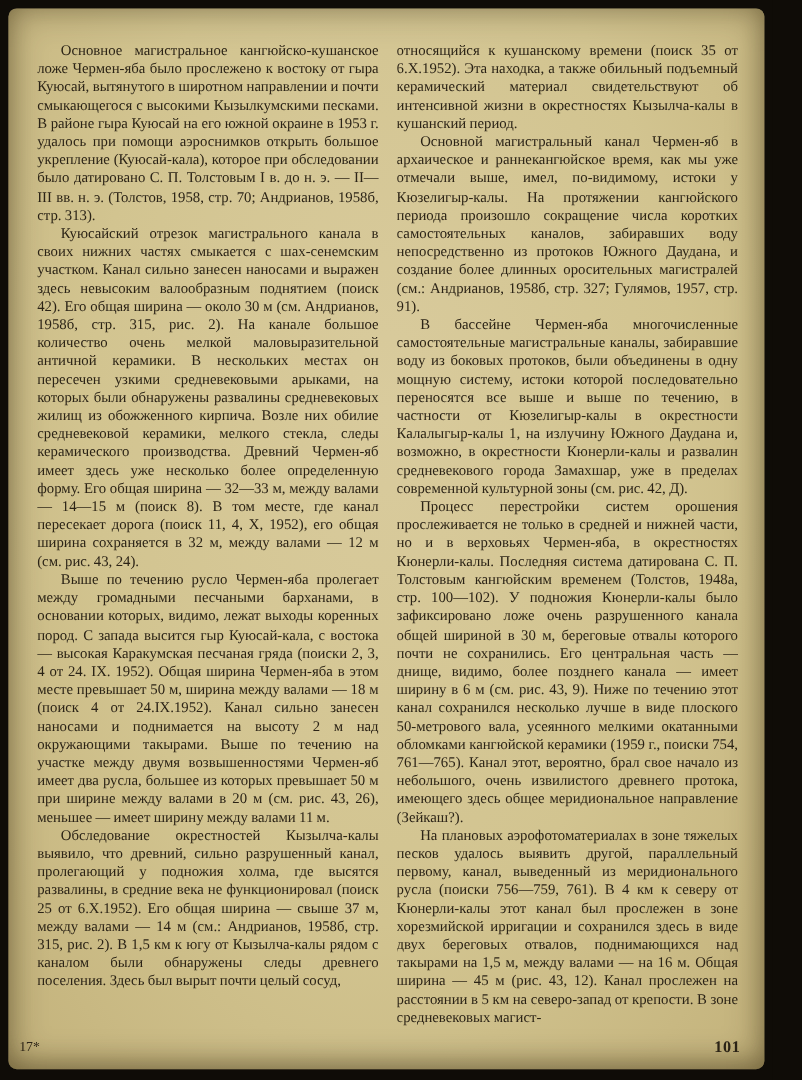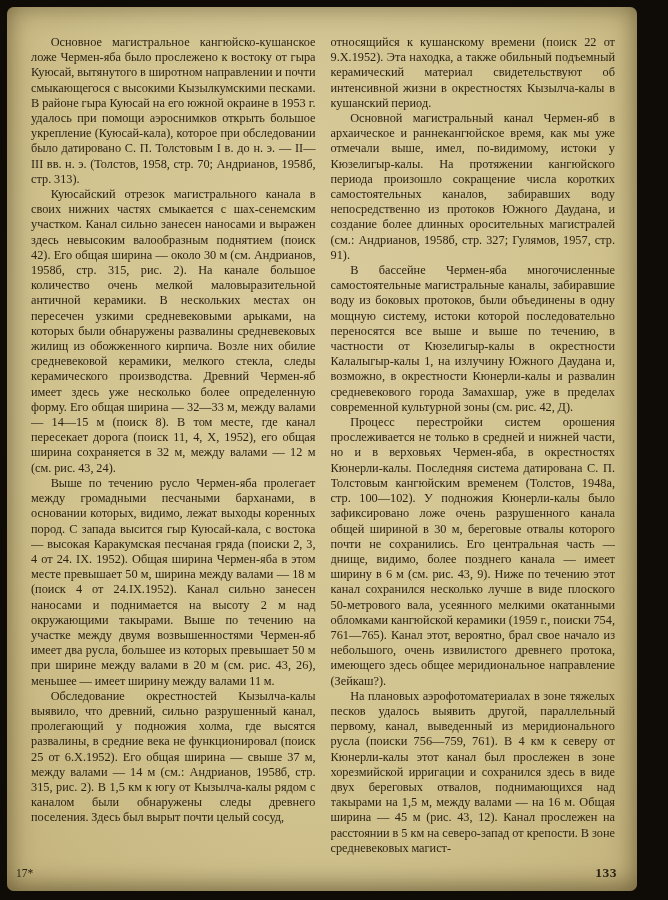--- a/index.html
+++ b/index.html
@@ -82,25 +82,25 @@
     <div class="text-block">
 
       <div class="col">
         <p class="para indent">Основное магистральное кангюйско-кушанское ложе Чермен-яба было прослежено к востоку от гыра Куюсай, вытянутого в широтном направлении и почти смыкающегося с высокими Кызылкумскими песками. В районе гыра Куюсай на его южной окраине в 1953 г. удалось при помощи аэроснимков открыть большое укрепление (Куюсай-кала), которое при обследовании было датировано С. П. Толстовым I в. до н. э. — II—III вв. н. э. (Толстов, 1958, стр. 70; Андрианов, 1958б, стр. 313).</p>
         <p class="para indent">Куюсайский отрезок магистрального канала в своих нижних частях смыкается с шах-сенемским участком. Канал сильно занесен наносами и выражен здесь невысоким валообразным поднятием (поиск 42). Его общая ширина — около 30 м (см. Андрианов, 1958б, стр. 315, рис. 2). На канале большое количество очень мелкой маловыразительной античной керамики. В нескольких местах он пересечен узкими средневековыми арыками, на которых были обнаружены развалины средневековых жилищ из обожженного кирпича. Возле них обилие средневековой керамики, мелкого стекла, следы керамического производства. Древний Чермен-яб имеет здесь уже несколько более определенную форму. Его общая ширина — 32—33 м, между валами — 14—15 м (поиск 8). В том месте, где канал пересекает дорога (поиск 11, 4, X, 1952), его общая ширина сохраняется в 32 м, между валами — 12 м (см. рис. 43, 24).</p>
         <p class="para indent">Выше по течению русло Чермен-яба пролегает между громадными песчаными барханами, в основании которых, видимо, лежат выходы коренных пород. С запада высится гыр Куюсай-кала, с востока — высокая Каракумская песчаная гряда (поиски 2, 3, 4 от 24. IX. 1952). Общая ширина Чермен-яба в этом месте превышает 50 м, ширина между валами — 18 м (поиск 4 от 24.IX.1952). Канал сильно занесен наносами и поднимается на высоту 2 м над окружающими такырами. Выше по течению на участке между двумя возвышенностями Чермен-яб имеет два русла, большее из которых превышает 50 м при ширине между валами в 20 м (см. рис. 43, 26), меньшее — имеет ширину между валами 11 м.</p>
         <p class="para indent">Обследование окрестностей Кызылча-калы выявило, что древний, сильно разрушенный канал, пролегающий у подножия холма, где высятся развалины, в средние века не функционировал (поиск 25 от 6.X.1952). Его общая ширина — свыше 37 м, между валами — 14 м (см.: Андрианов, 1958б, стр. 315, рис. 2). В 1,5 км к югу от Кызылча-калы рядом с каналом были обнаружены следы древнего поселения. Здесь был вырыт почти целый сосуд,</p>
       </div>
 
       <div class="col">
-        <p class="para">относящийся к кушанскому времени (поиск 22 от 9.X.1952). Эта находка, а также обильный подъемный керамический материал свидетельствуют об интенсивной жизни в окрестностях Кызылча-калы в кушанский период.</p>
+        <p class="para">относящийся к кушанскому времени (поиск 35 от 6.X.1952). Эта находка, а также обильный подъемный керамический материал свидетельствуют об интенсивной жизни в окрестностях Кызылча-калы в кушанский период.</p>
         <p class="para indent">Основной магистральный канал Чермен-яб в архаическое и раннекангюйское время, как мы уже отмечали выше, имел, по-видимому, истоки у Кюзелигыр-калы. На протяжении кангюйского периода произошло сокращение числа коротких самостоятельных каналов, забиравших воду непосредственно из протоков Южного Даудана, и создание более длинных оросительных магистралей (см.: Андрианов, 1958б, стр. 327; Гулямов, 1957, стр. 91).</p>
         <p class="para indent">В бассейне Чермен-яба многочисленные самостоятельные магистральные каналы, забиравшие воду из боковых протоков, были объединены в одну мощную систему, истоки которой последовательно переносятся все выше и выше по течению, в частности от Кюзелигыр-калы в окрестности Калалыгыр-калы 1, на излучину Южного Даудана и, возможно, в окрестности Кюнерли-калы и развалин средневекового города Замахшар, уже в пределах современной культурной зоны (см. рис. 42, Д).</p>
         <p class="para indent">Процесс перестройки систем орошения прослеживается не только в средней и нижней части, но и в верховьях Чермен-яба, в окрестностях Кюнерли-калы. Последняя система датирована С. П. Толстовым кангюйским временем (Толстов, 1948а, стр. 100—102). У подножия Кюнерли-калы было зафиксировано ложе очень разрушенного канала общей шириной в 30 м, береговые отвалы которого почти не сохранились. Его центральная часть — днище, видимо, более позднего канала — имеет ширину в 6 м (см. рис. 43, 9). Ниже по течению этот канал сохранился несколько лучше в виде плоского 50-метрового вала, усеянного мелкими окатанными обломками кангюйской керамики (1959 г., поиски 754, 761—765). Канал этот, вероятно, брал свое начало из небольшого, очень извилистого древнего протока, имеющего здесь общее меридиональное направление (Зейкаш?).</p>
         <p class="para indent">На плановых аэрофотоматериалах в зоне тяжелых песков удалось выявить другой, параллельный первому, канал, выведенный из меридионального русла (поиски 756—759, 761). В 4 км к северу от Кюнерли-калы этот канал был прослежен в зоне хорезмийской ирригации и сохранился здесь в виде двух береговых отвалов, поднимающихся над такырами на 1,5 м, между валами — на 16 м. Общая ширина — 45 м (рис. 43, 12). Канал прослежен на расстоянии в 5 км на северо-запад от крепости. В зоне средневековых магист-</p>
       </div>
 
     </div>
 
     <div class="sig">17*</div>
-    <div class="pagenum">133</div>
+    <div class="pagenum">101</div>
   </div>
 </div>
 
 </body></html>

